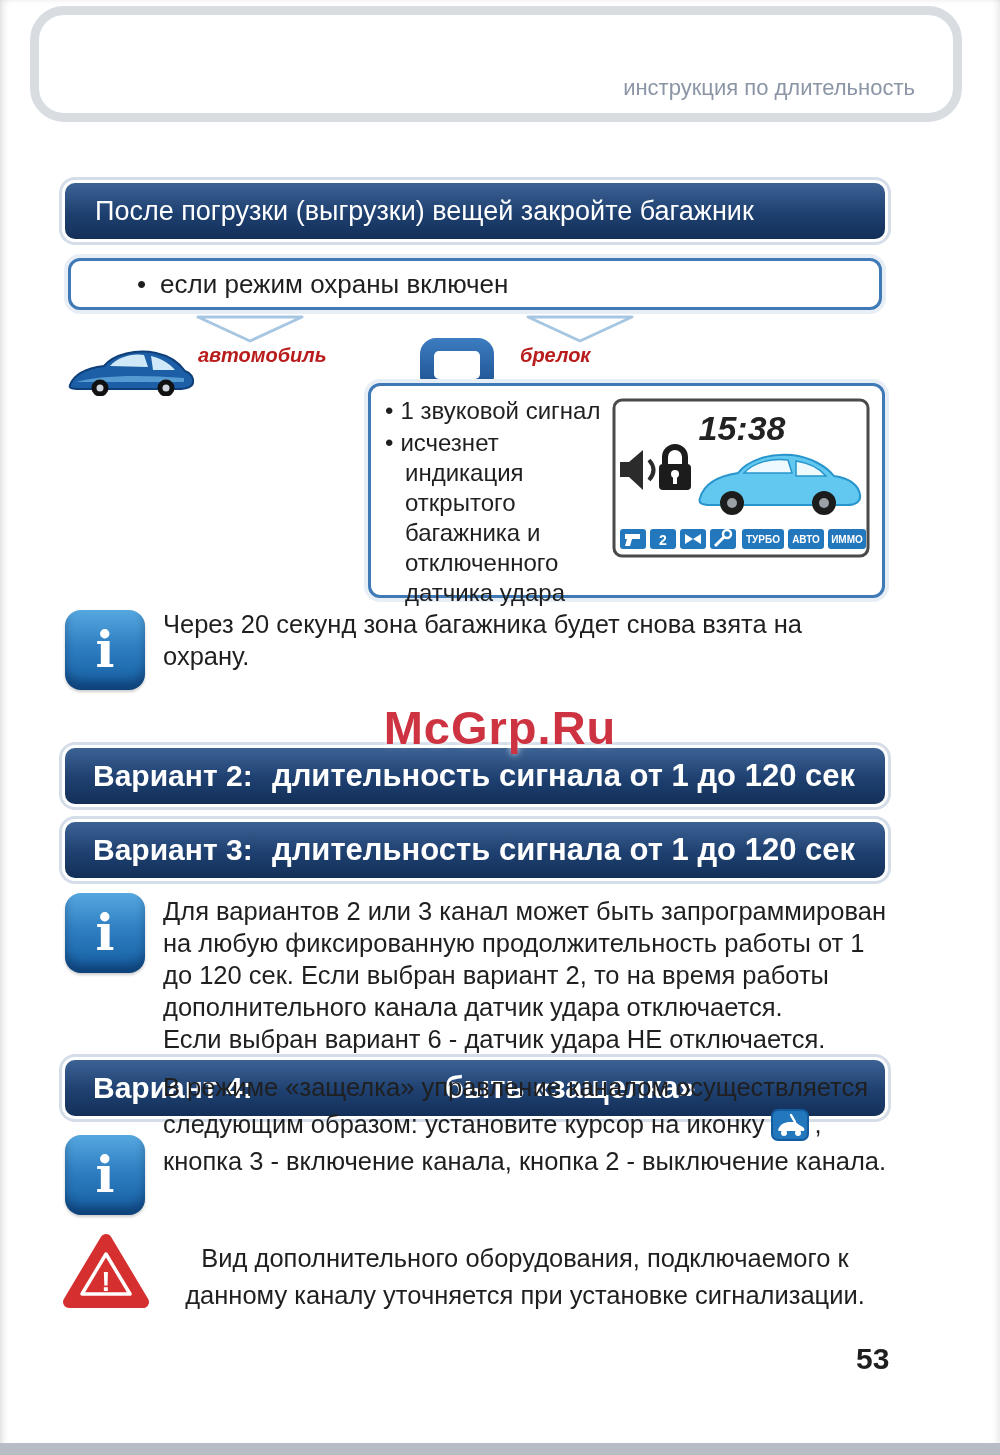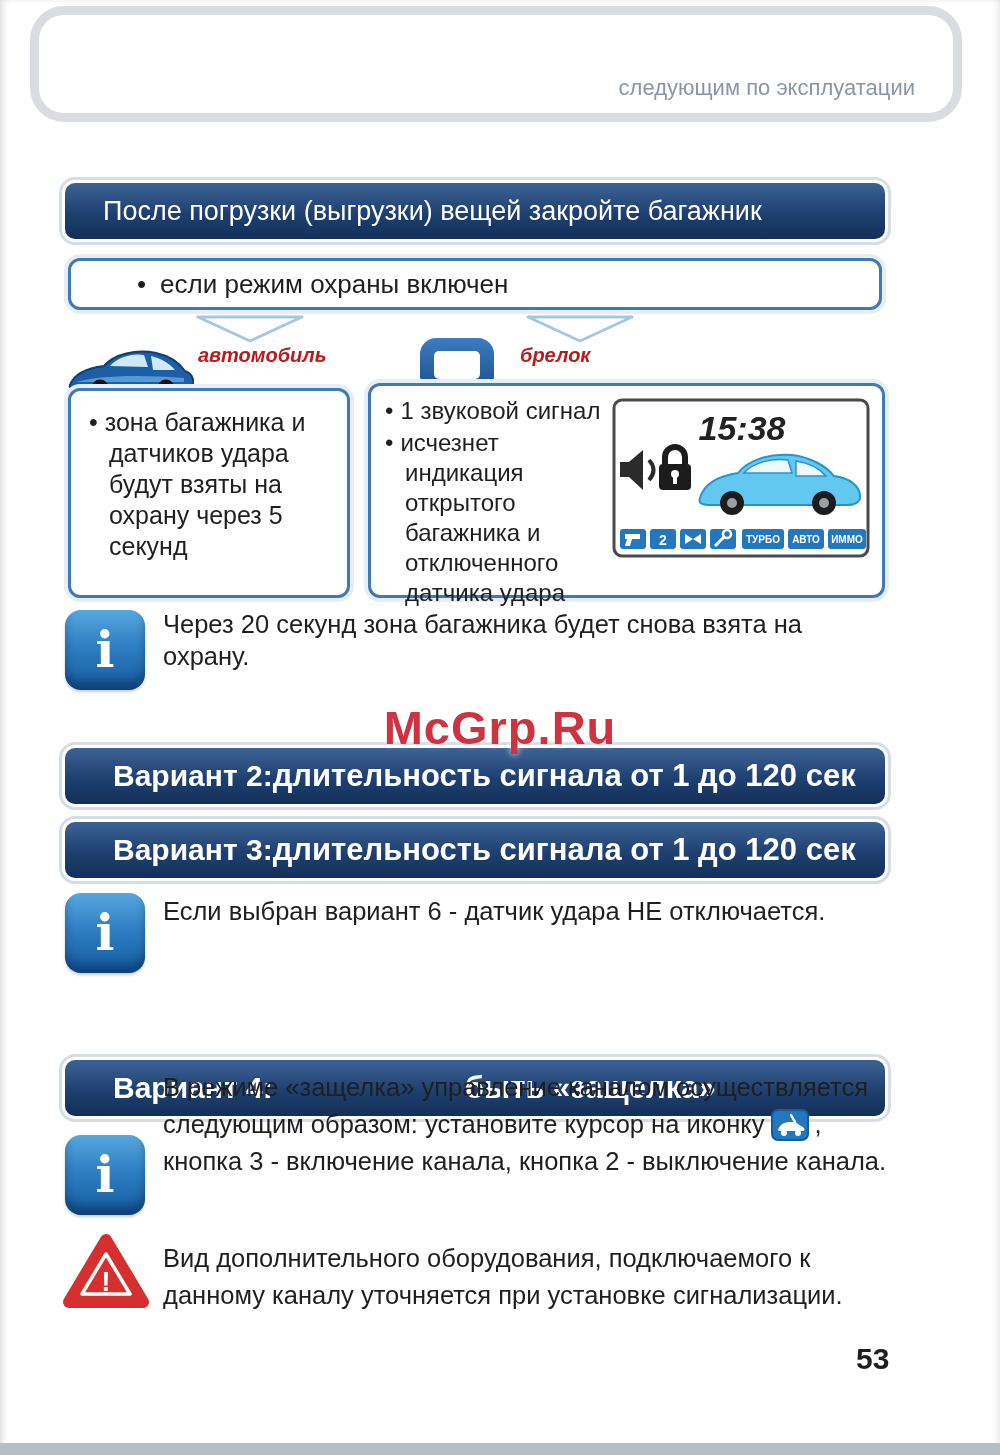--- a/index.html
+++ b/index.html
@@ -12,22 +12,22 @@
                border:9px solid #d9dde2; border-radius:34px; background:#fff;
                display:flex; align-items:flex-end; justify-content:flex-end;
                padding:0 38px 12px 0; }
   .frame-top .hdr { color:#8b95a6; font-size:22px; }
 
   
   .banner { position:absolute; left:65px; width:820px; height:56px; border-radius:10px;
             background:linear-gradient(180deg,#3c6294 0%, #1e4070 55%, #132f58 100%);
             box-shadow:0 0 0 3px #ffffff, 0 0 0 6px #d4dde8;
             display:flex; align-items:center; color:#fff; }
-  .banner .btitle { font-size:30px; font-weight:bold; padding-left:28px; white-space:nowrap;margin-left:20px; }
-  .banner .btext  { font-size:27px; padding-left:38px; }
+  .banner .btitle { font-size:30px; font-weight:bold; padding-left:28px; white-space:nowrap; }
+  .banner .btext  { font-size:27px; padding-left:30px; }
   .banner .bdesc  { font-size:31px; margin-left:auto; padding-right:30px; white-space:nowrap;font-weight:bold; }
   .banner .bdesc.center { margin-left:165px; padding-right:0; }
 
   
   .bluebox { position:absolute; background:#fff; border:3px solid #3f7ab6; border-radius:12px;
              box-shadow:0 0 0 4px #e8eef5; }
   .cond { left:68px; top:258px; width:814px; height:52px; display:flex; align-items:center;
           padding-left:66px; font-size:26px; }
   .cond .blt { margin-right:14px; }
 
@@ -59,37 +59,37 @@
   .info-icon span { color:#fff; font-family:"DejaVu Serif", serif; font-weight:bold;
                     font-size:50px; line-height:1; }
 
   .info-text { position:absolute; left:163px; width:724px; font-size:25.5px; line-height:32px; }
   .info-text p { margin:0; }
 
   .latch-text { line-height:37px; }
   .inline-icon { display:inline-block; vertical-align:-8px; margin:0 6px; }
 
   .warn-icon { position:absolute; left:62px; top:1232px; width:88px; height:78px; }
-  .warn-text { top:1240px; line-height:37px; }
+  .warn-text { top:1240px; line-height:37px;text-align:center; }
 
   .watermark { position:absolute; left:500px; top:700px; transform:translateX(-50%);
                font-size:47px; font-weight:bold; color:#cd3340; letter-spacing:1px;
                text-shadow:0 0 7px rgba(255,255,255,.85); z-index:6; }
 
   .pagenum { position:absolute; left:856px; top:1342px; font-size:30px; font-weight:bold; }
 
   .bottom-band { position:absolute; left:0; bottom:0; width:100%; height:12px; background:#b8bdc5; }
 </style>
 </head>
 <body>
 
 <div class="page">
 
   <div class="frame-top">
-    <div class="hdr">следующим по эксплуатации</div>
+    <div class="hdr">инструкция по длительность</div>
   </div>
 
   <div class="banner" style="top:183px;">
     <div class="btext">После погрузки (выгрузки) вещей закройте багажник</div>
   </div>
 
   <div class="bluebox cond">
     <span class="blt">•</span>
     <span>если режим охраны включен</span>
   </div>
@@ -111,23 +111,20 @@
     <circle cx="100" cy="48" r="8.5" fill="#111"></circle>
       <circle cx="100" cy="48" r="3.5" fill="#cfd6dd"></circle>
   </svg>
   <div class="collabel" style="left:198px; top:344px;">автомобиль</div>
 
   <div class="fob-icon">
     <div class="fob-screen"></div>
   </div>
   <div class="collabel" style="left:520px; top:344px;">брелок</div>
 
-  <div class="bluebox carbox">
-    <p class="bl"><span class="blt">•</span><span>зона багажника и датчиков удара будут взяты на охрану через 5 секунд</span></p>
-  </div>
 
   <div class="bluebox fobbox">
     <svg class="lcd-wrap" viewBox="0 0 258 160">
       <rect x="2" y="2" width="254" height="156" rx="8" fill="#ffffff" stroke="#4a4a4a" stroke-width="3"></rect>
       <text x="130" y="42" text-anchor="middle" font-size="34" font-style="italic" font-weight="bold" fill="#222">15:38</text>
 
       <g>
         <rect x="8" y="64" width="9" height="15" fill="#2b2b2b"></rect>
         <polygon points="17,64 31,52 31,92 17,79" fill="#2b2b2b"></polygon>
         <path d="M37 62 q9 10 0 20" stroke="#2b2b2b" stroke-width="4" fill="none"></path>
@@ -189,20 +186,21 @@
 
   <div class="banner" style="top:822px;">
     <div class="btitle">Вариант 3:</div>
     <div class="bdesc">длительность сигнала от 1 до 120 сек</div>
   </div>
 
   <div class="info-icon" style="top:893px;">
       <span>i</span>
     </div>
   <div class="info-text" style="top:895px;">
+    <p>Для вариантов 2 или 3 канал может быть запрограммирован на любую фиксированную продолжительность работы от 1 до 120 сек. Если выбран вариант 2, то на время работы дополнительного канала датчик удара отключается.</p>
     <p>Если выбран вариант 6 - датчик удара НЕ отключается.</p>
   </div>
 
   <div class="banner" style="top:1060px;gap:27px;">
     <div class="btitle">Вариант 4:</div>
     <div class="bdesc center">быть «защелка»</div>
   </div>
 
   <div class="info-icon" style="top:1135px;">
       <span>i</span>

